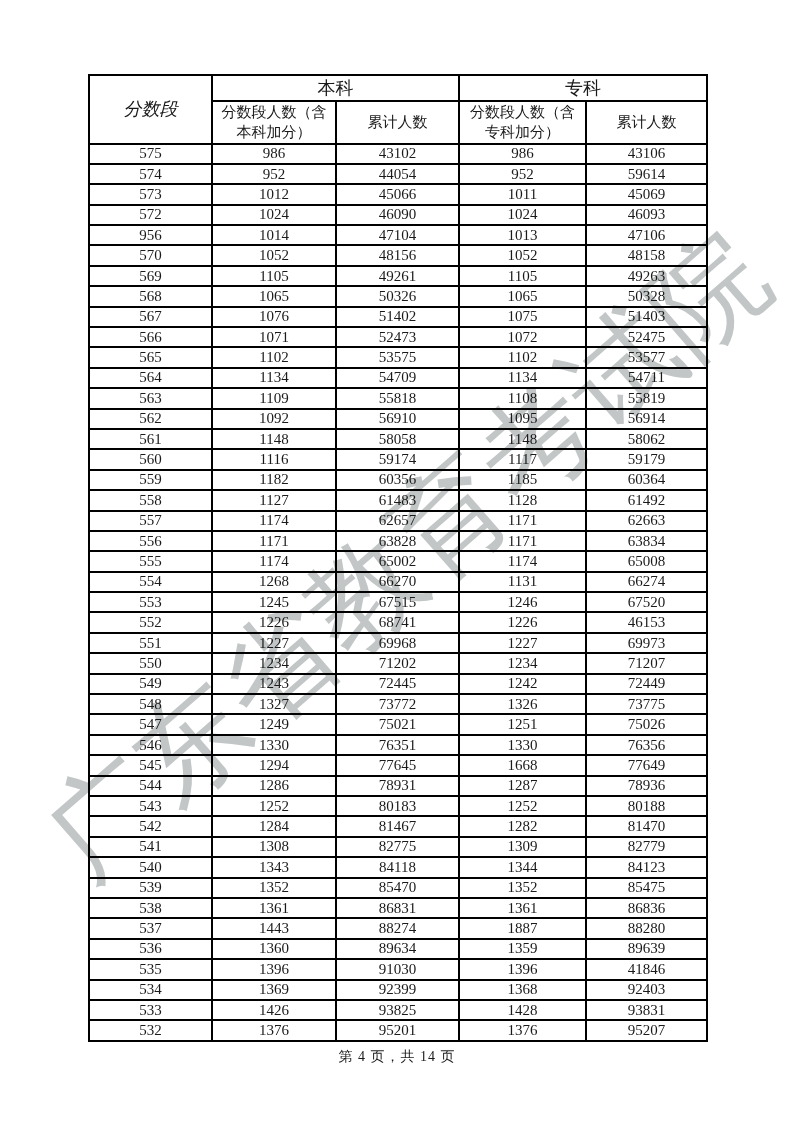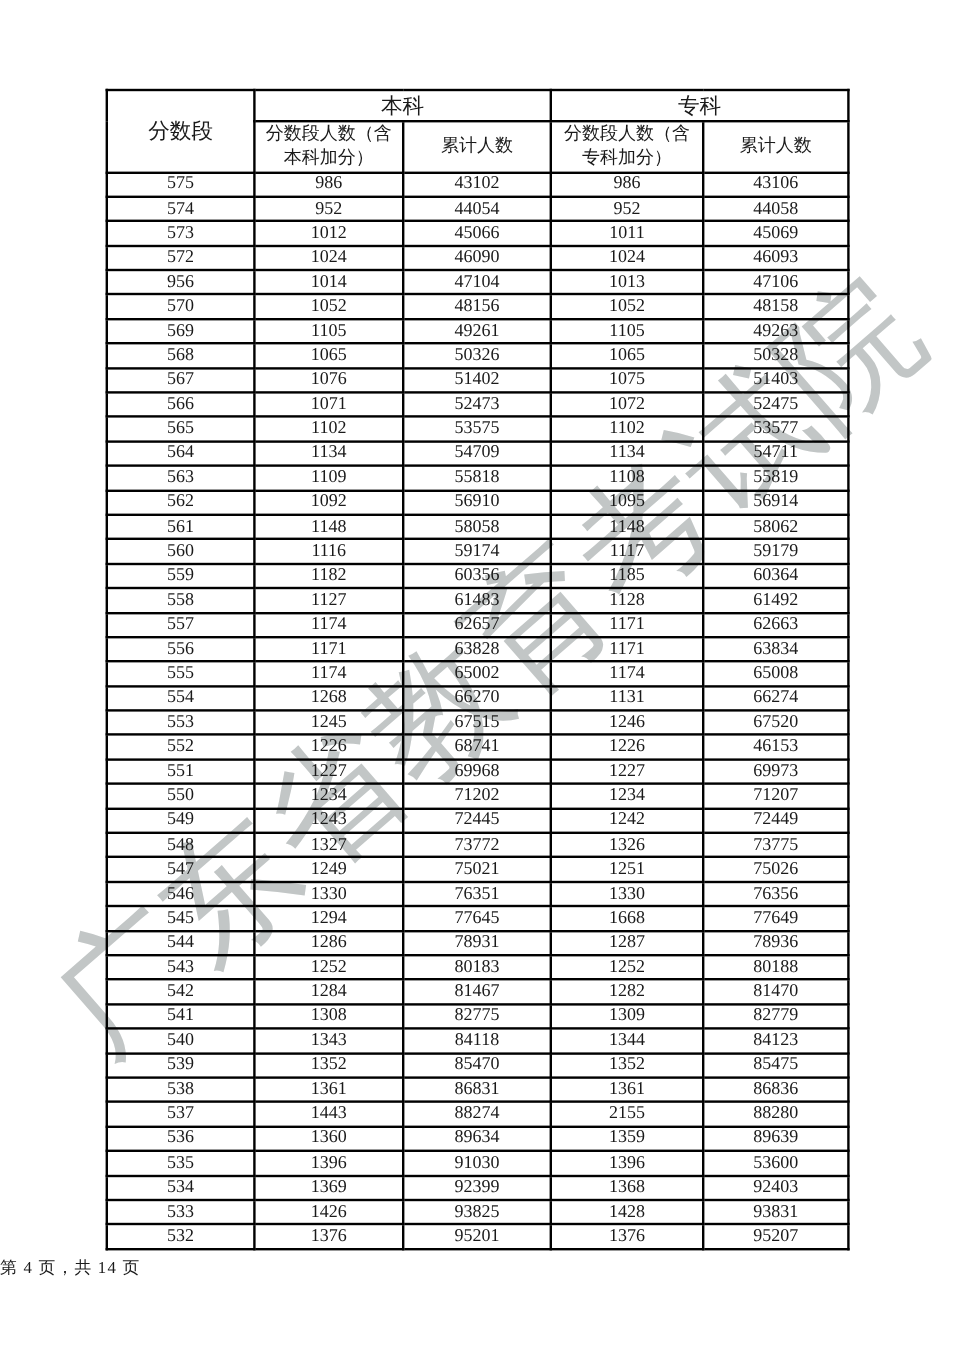--- a/index.html
+++ b/index.html
@@ -68,34 +68,35 @@
   .score-table thead tr.sub-row th {
     height: 41px;
     font-size: 15px;
     line-height: 1.35;
     padding: 0 5px;
     word-break: break-all;
   }
 
   .score-table th.corner {
     font-size: 15px;
+    font-style: italic;
   }
 
   .score-table tbody td {
     height: 20.4px;
     font-size: 15px;
     line-height: 1;
   }
 
   .footer {
     position: absolute;
     left: 0;
     top: 1048px;
     width: 794px;
-    text-align: left;
+    text-align: center;
     font-size: 14px;
     color: #1a1a1a;
     z-index: 2;
     letter-spacing: 1px;
   }
 </style>
 </head>
 <body>
 
 <div class="page">
@@ -129,21 +130,21 @@
           <td>986</td>
           <td>43102</td>
           <td>986</td>
           <td>43106</td>
         </tr>
         <tr>
           <td>574</td>
           <td>952</td>
           <td>44054</td>
           <td>952</td>
-          <td>44058</td>
+          <td>59614</td>
         </tr>
         <tr>
           <td>573</td>
           <td>1012</td>
           <td>45066</td>
           <td>1011</td>
           <td>45069</td>
         </tr>
         <tr>
           <td>572</td>
@@ -387,36 +388,36 @@
           <td>538</td>
           <td>1361</td>
           <td>86831</td>
           <td>1361</td>
           <td>86836</td>
         </tr>
         <tr>
           <td>537</td>
           <td>1443</td>
           <td>88274</td>
-          <td>2155</td>
+          <td>1887</td>
           <td>88280</td>
         </tr>
         <tr>
           <td>536</td>
           <td>1360</td>
           <td>89634</td>
           <td>1359</td>
           <td>89639</td>
         </tr>
         <tr>
           <td>535</td>
           <td>1396</td>
           <td>91030</td>
           <td>1396</td>
-          <td>53600</td>
+          <td>41846</td>
         </tr>
         <tr>
           <td>534</td>
           <td>1369</td>
           <td>92399</td>
           <td>1368</td>
           <td>92403</td>
         </tr>
         <tr>
           <td>533</td>

